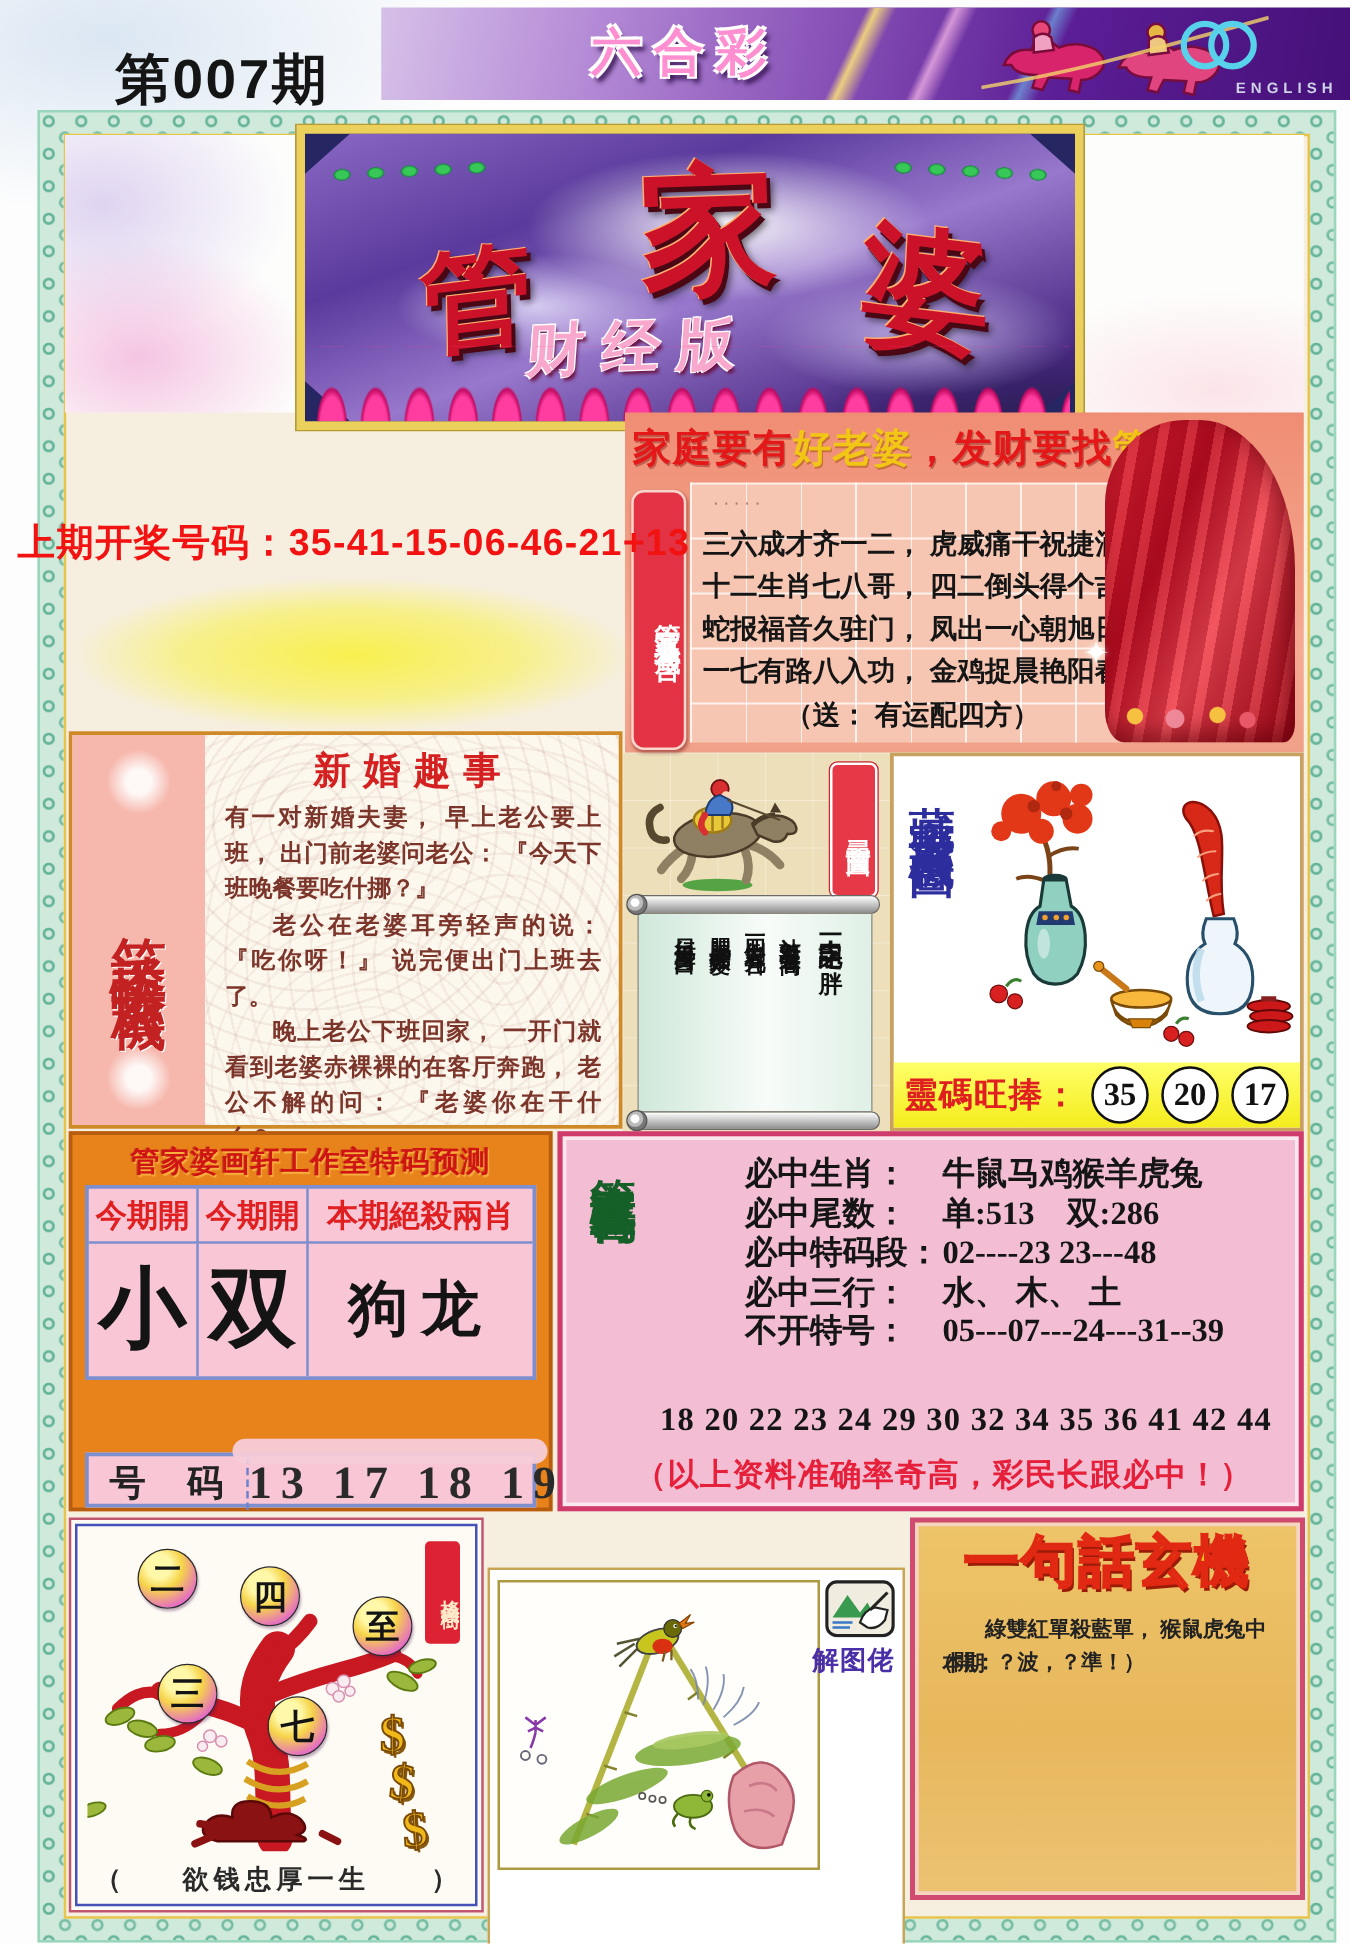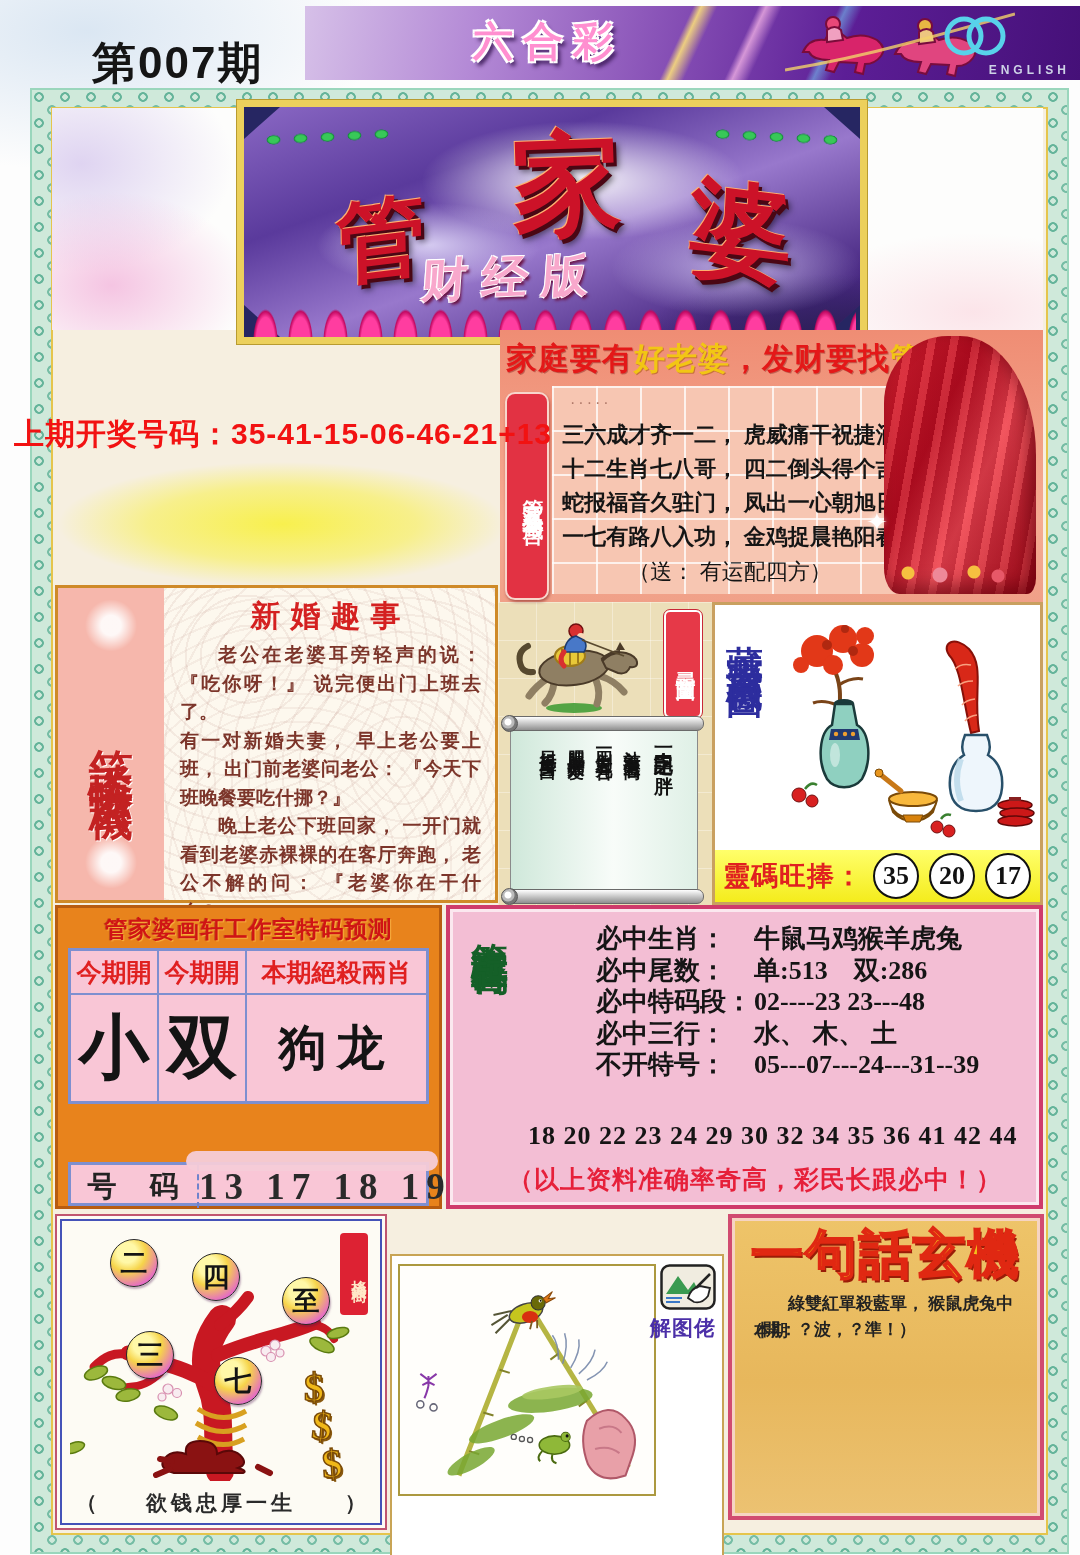--- a/index.html
+++ b/index.html
@@ -82,21 +82,21 @@
   .pv-side{position:absolute;left:5px;top:62px;width:40px;height:204px;
     writing-mode:vertical-rl;text-orientation:upright;text-align:center;
     background:#e23243;border:2px solid #f8d6cc;border-radius:10px;
     color:#fff;font-weight:900;font-size:21px;letter-spacing:4px;box-shadow:1px 2px 3px rgba(120,20,20,.5);}
   .pv-grid{position:absolute;left:52px;top:56px;width:356px;height:208px;background:#f7c6b2;
     background-image:linear-gradient(rgba(255,255,255,.75) 2px, transparent 2px),linear-gradient(90deg, rgba(255,255,255,.75) 2px, transparent 2px);
     background-size:44px 44px;padding:4px 0;box-sizing:border-box;}
   .pv-dots{position:absolute;left:18px;top:8px;color:#b07a6a;font-size:16px;letter-spacing:3px;}
   .pv-lines{position:absolute;left:0;right:0;top:32px;text-align:center;}
   .pv-line{font-size:22px;font-weight:900;color:#151515;line-height:34px;white-space:nowrap;font-family:"Liberation Serif",serif;}
-  .pv-footer{font-size:22px;font-weight:400;color:#151515;line-height:36px;font-family:"Liberation Serif",serif;}
+  .pv-footer{font-size:22px;font-weight:700;color:#151515;line-height:36px;font-family:"Liberation Serif",serif;}
   .pv-cloth{position:absolute;left:384px;top:6px;width:152px;height:258px;
     background:
       repeating-linear-gradient(100deg, rgba(255,120,120,.25) 0 8px, rgba(120,0,16,.25) 8px 22px),
       linear-gradient(115deg,#e02636 0%,#b80e22 35%,#ee4a56 60%,#a00818 100%);
     border-radius:42% 50% 6% 10% / 26% 46% 6% 10%;box-shadow:inset -6px -8px 18px rgba(90,0,10,.6);}
   .pv-cloth::after{content:"";position:absolute;left:12px;bottom:8px;width:110px;height:26px;
     background:radial-gradient(circle at 12px 13px,#f6c040 0 6px,transparent 7px),
                radial-gradient(circle at 44px 15px,#ee8898 0 7px,transparent 8px),
                radial-gradient(circle at 78px 12px,#f6c040 0 6px,transparent 7px),
                radial-gradient(circle at 102px 16px,#e85868 0 6px,transparent 7px);}
@@ -210,21 +210,21 @@
   .picture-panel{position:absolute;left:390px;top:1214px;width:334px;height:306px;z-index:3;background:#fff;
     border:2px solid #c8a455;box-sizing:border-box;margin-top:40px;}
   .pic-area{position:absolute;left:6px;top:8px;width:254px;height:228px;border:2px solid #ac9940;background:#fffefb;}
   .pic-icon{position:absolute;left:268px;top:8px;width:56px;height:46px;}
   .pic-icon-label{position:absolute;left:258px;top:58px;font-size:21px;font-weight:900;color:#4b2fa8;letter-spacing:1px;}
 
   
   .sentence-panel{position:absolute;left:728px;top:1214px;width:316px;height:306px;z-index:3;
     background:linear-gradient(180deg,#eec469,#e7b75c 55%,#ecc272);
     border:4px solid #d14b70;box-shadow:inset 0 0 0 3px #f6d4c2;box-sizing:border-box;}
-  .sn-title{position:absolute;left:0;right:0;top:2px;text-align:center;font-size:52px;font-weight:900;
+  .sn-title{position:absolute;left:0;right:0;top:2px;text-align:center;font-size:44px;font-weight:900;
     color:#f3c11c;-webkit-text-stroke:2px #e02812;letter-spacing:2px;
     text-shadow:2px 3px 0 #9a1c08;font-family:"Liberation Serif",serif;}
   .sn-line1{position:absolute;left:22px;right:12px;top:72px;font-size:17px;font-weight:900;color:#222;
     font-family:"Liberation Serif",serif;text-indent:2em;line-height:1.6;}
   .sn-line2{position:absolute;left:14px;top:100px;font-size:17px;font-weight:900;color:#222;font-family:"Liberation Serif",serif;}
 </style>
 </head>
 <body>
 
 <div class="page">
@@ -292,22 +292,22 @@
       <div class="pv-sparkle">✦</div>
     </div>
   </div>
 
   <div class="joke-panel">
     <div class="joke-side">
       <div class="joke-side-label">笑談悟玄機</div>
     </div>
     <div class="joke-main">
       <div class="joke-title">新婚趣事</div>
+      <p class="joke-p">有一对新婚夫妻， 早上老公要上班， 出门前老婆问老公： 『今天下班晚餐要吃什挪？』</p>
       <p class="joke-p i2">老公在老婆耳旁轻声的说： 『吃你呀！』 说完便出门上班去了。</p>
-      <p class="joke-p">有一对新婚夫妻， 早上老公要上班， 出门前老婆问老公： 『今天下班晚餐要吃什挪？』</p>
       <p class="joke-p i2">晚上老公下班回家， 一开门就看到老婆赤裸裸的在客厅奔跑， 老公不解的问： 『老婆你在干什么？』</p>
       <p class="joke-p i6">『我在热菜呀！』</p>
     </div>
   </div>
 
   <div class="mid-strip"></div>
   <svg class="horse-illu" viewBox="0 0 140 98">
     <ellipse cx="62" cy="92" rx="28" ry="5" fill="#3a9a30" opacity="0.85"></ellipse>
     <path d="M16,30 q-12,6 -7,20 q3,7 12,6" fill="none" stroke="#57492f" stroke-width="6" stroke-linecap="round"></path>
     <path d="M88,60 q14,4 24,16" stroke="#8f7f63" stroke-width="7" fill="none" stroke-linecap="round"></path>

